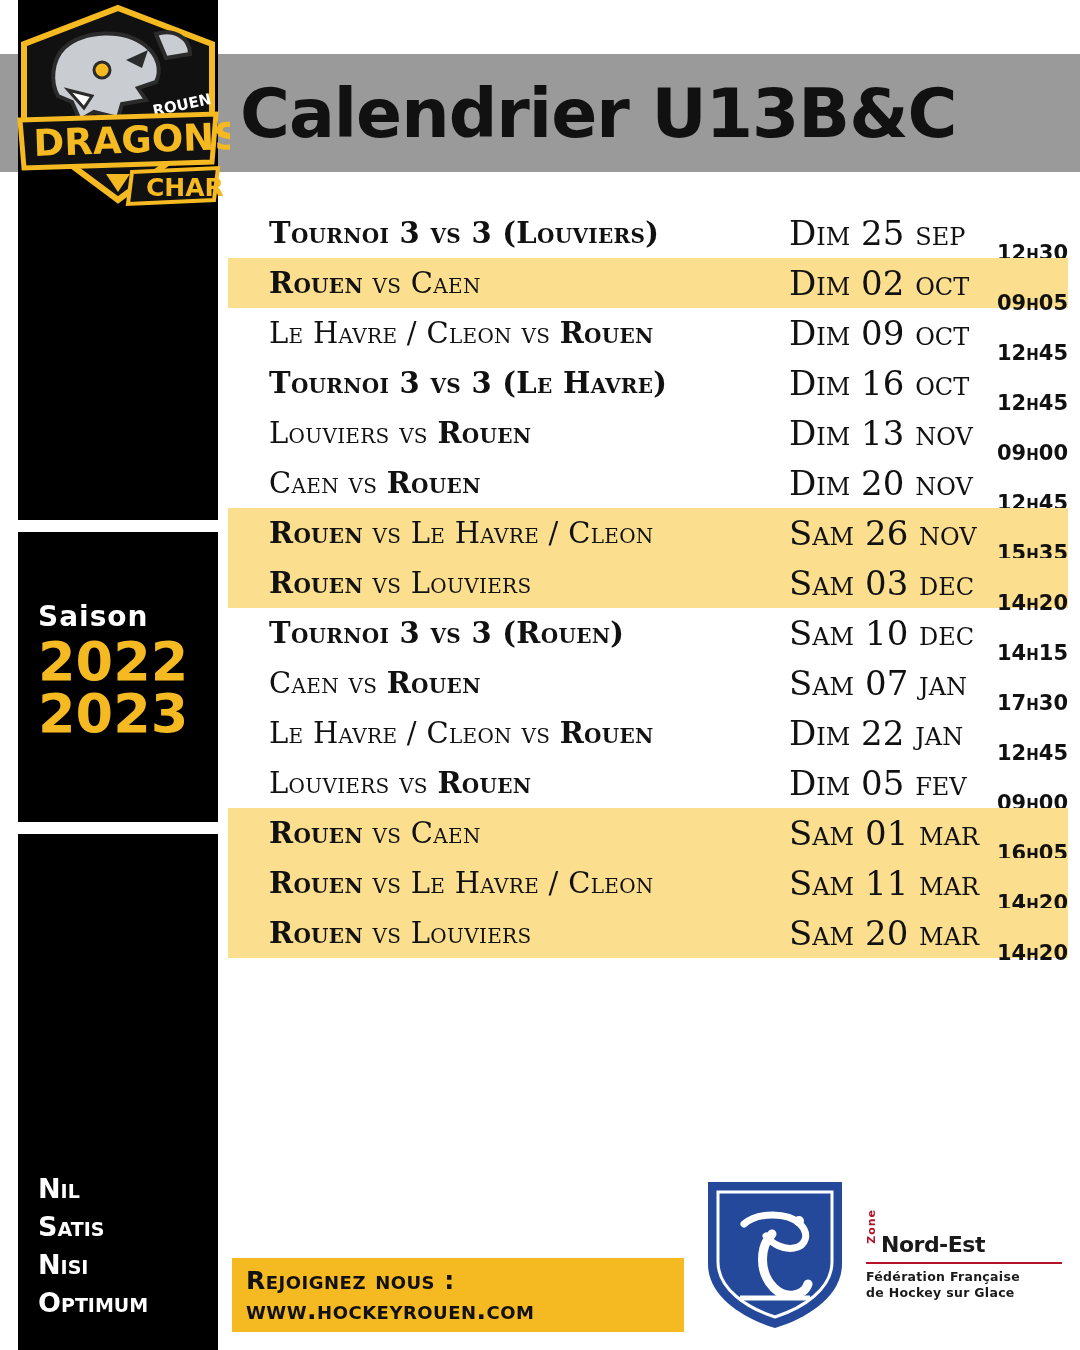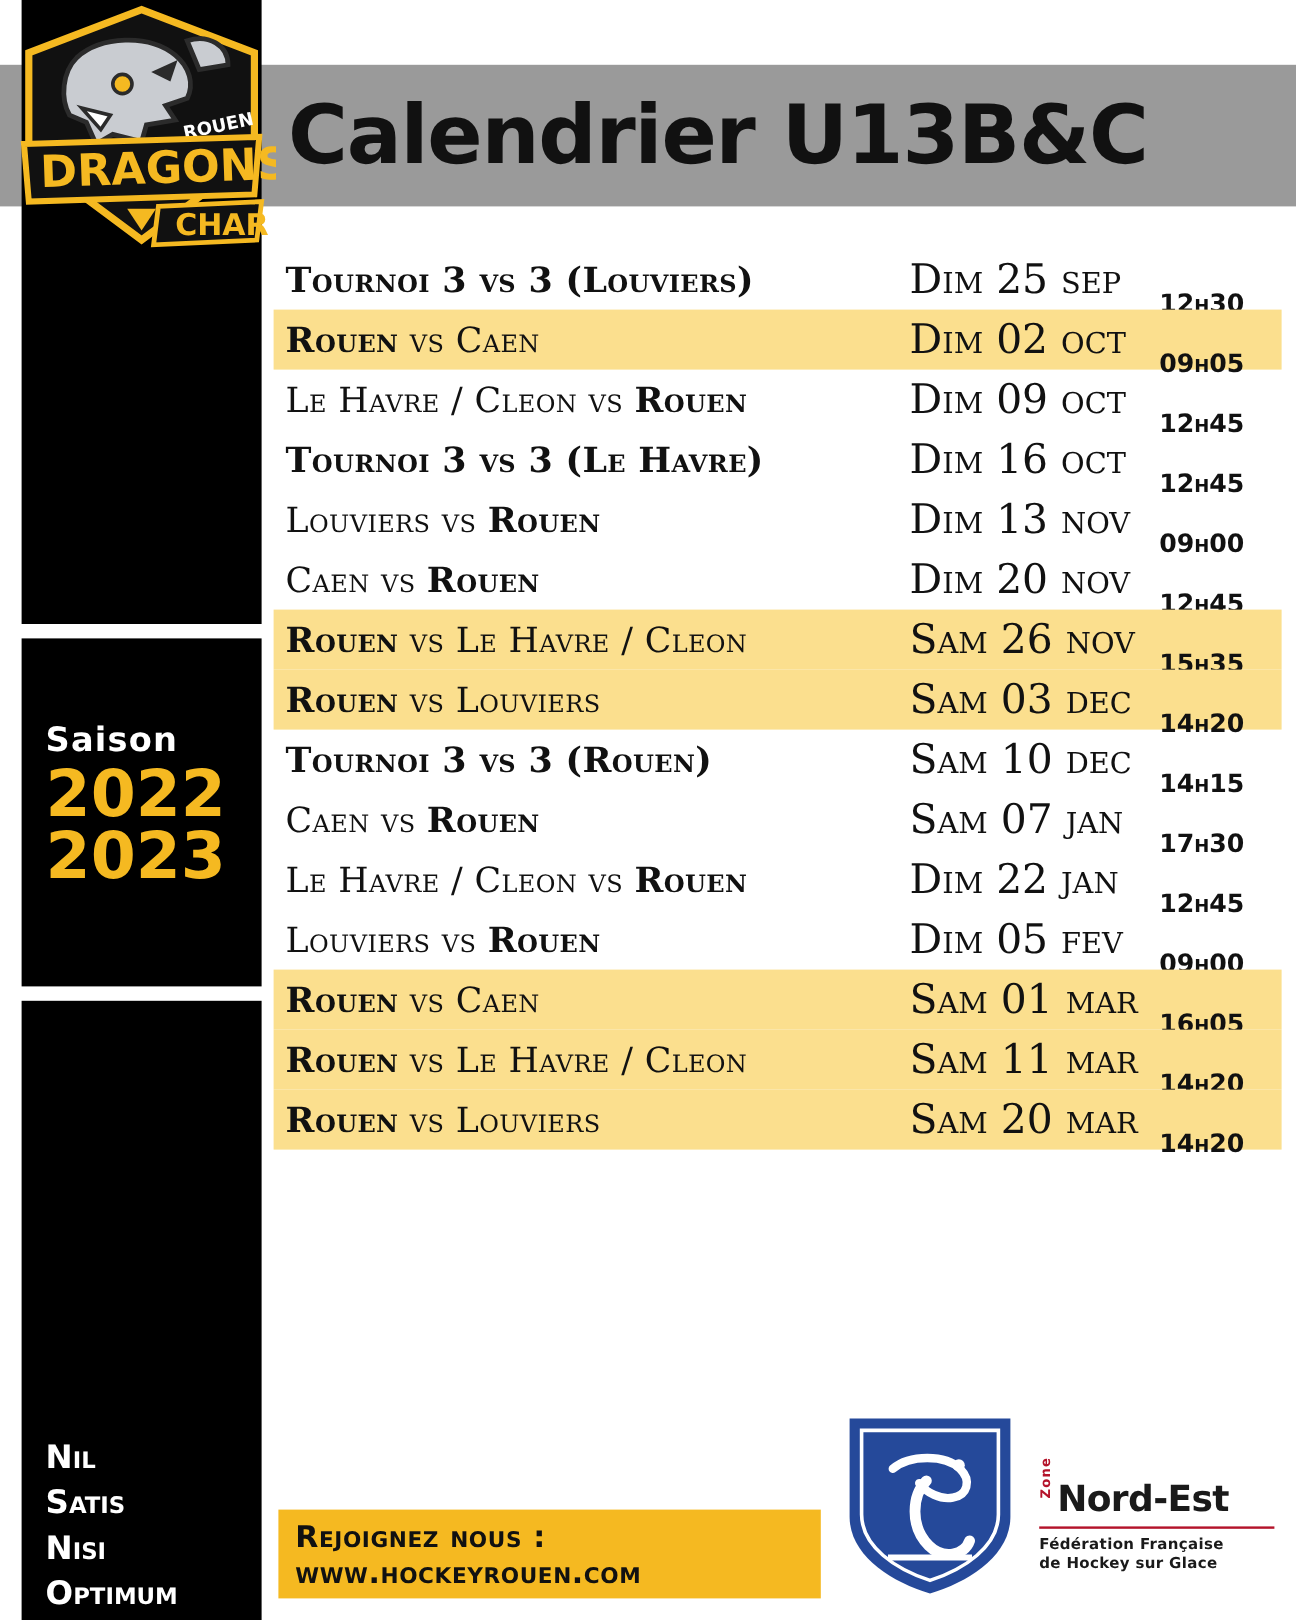--- a/index.html
+++ b/index.html
@@ -41,42 +41,41 @@
   .saison-year {
     font-family: "DejaVu Sans", sans-serif;
     font-weight: 900; font-size: 54px; line-height: 46px; color:#f5b921;
     margin-top: 6px;
   }
   .motto {
     position: absolute; left: 38px; top: 1170px; color:#fff;
     font-family: "DejaVu Sans", sans-serif;
     font-weight: 900; font-size: 27px; line-height: 38px;
     font-variant: small-caps;
-    margin-top: 26px;
   }
 
   
   .logo {
     position: absolute; left: 6px; top: 4px; width: 224px; height: 210px;
   }
 
   
   .schedule {
     position: absolute; left: 228px; top: 208px; width: 840px;
   }
   .row {
     position: relative; height: 50px; display: flex; align-items: center;
     padding-left: 10px;
   }
   .row.home { background: #fbdf8e; }
   .match {
     flex: 0 0 520px;
     font-family: "DejaVu Serif", serif;
     font-size: 29px; color: #111; white-space: nowrap;
-    font-variant: small-caps; letter-spacing: 0.3px;
+    font-variant: small-caps; letter-spacing: 0.3px; margin-left: 31px;
   }
   .match .bold { font-weight: 700; }
   .date {
     flex: 0 0 200px;
     font-family: "DejaVu Serif", serif;
     font-size: 34px; color: #111; white-space: nowrap;
     font-variant: small-caps;
   }
   .time {
     flex: 1;
@@ -97,21 +96,21 @@
   }
   .ffhg-shield { position: absolute; left: 700px; top: 1172px; width: 150px; height: 160px; }
   .nord-est { position: absolute; left: 866px; top: 1196px; width: 200px; }
   .ne-top { display:flex; align-items:center; }
   .ne-zone {
     font-family: "DejaVu Sans", sans-serif; font-weight:700; font-size:11px;
     color:#b4132a; writing-mode: vertical-rl; transform: rotate(180deg);
     letter-spacing:1px; line-height:11px; margin-right:4px;
   }
   .ne-name {
-    font-family: "DejaVu Sans", sans-serif; font-weight:900; font-size:30px;
+    font-family: "DejaVu Sans", sans-serif; font-weight:900; font-size:22px;
     color:#1a1a1a; letter-spacing:-0.5px;margin-top:36px;
   }
   .ne-rule { height:2px; background:#b4132a; margin:5px 0 5px 0; width:196px; }
   .ne-sub {
     font-family: "DejaVu Sans", sans-serif; font-weight:700; font-size:12.5px;
     color:#1a1a1a; line-height:16px; letter-spacing:0.3px;
   }
 </style>
 </head>
 <body>

